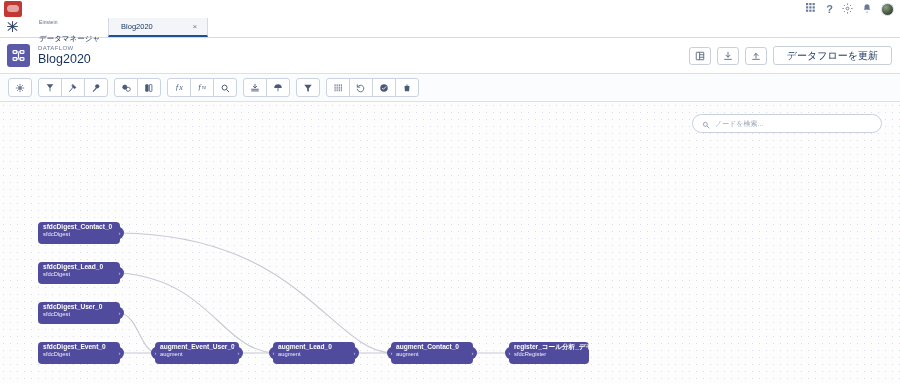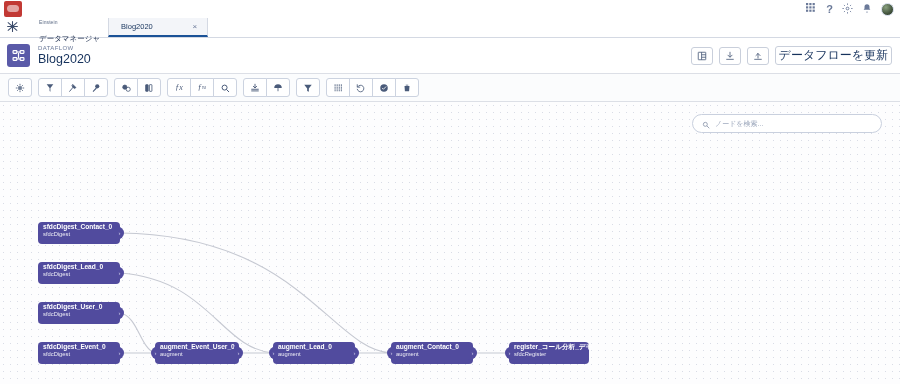--- a/index.html
+++ b/index.html
@@ -96,21 +96,21 @@
   .df-eyebrow { font-size: 6px; color: #6b7a99; letter-spacing: .4px; }
   .df-title { font-size: 12.5px; color: #16325c; }
   .df-actions { margin-left: auto; display: flex; align-items: center; gap: 6px; }
   .hbtn {
     height: 18px; min-width: 20px;
     border: 1px solid #c9cfdb; border-radius: 3px;
     background: #fff; color: #4a5b7a;
     display: flex; align-items: center; justify-content: center;
     padding: 0 5px; cursor: pointer;
   }
-  .hbtn.text { font-size: 12px; color: #16325c; padding: 0 3px; height: 19px; }
+  .hbtn.text { font-size: 10px; color: #16325c; padding: 0 13px; height: 19px; }
 
   
   .toolbar {
     height: 28px;
     background: #fbfcfd;
     border-bottom: 1px solid #dcdfe6;
     display: flex; align-items: center;
     padding-left: 8px;
   }
   .tgroup { display: flex; align-items: center; margin-right: 6px; }

